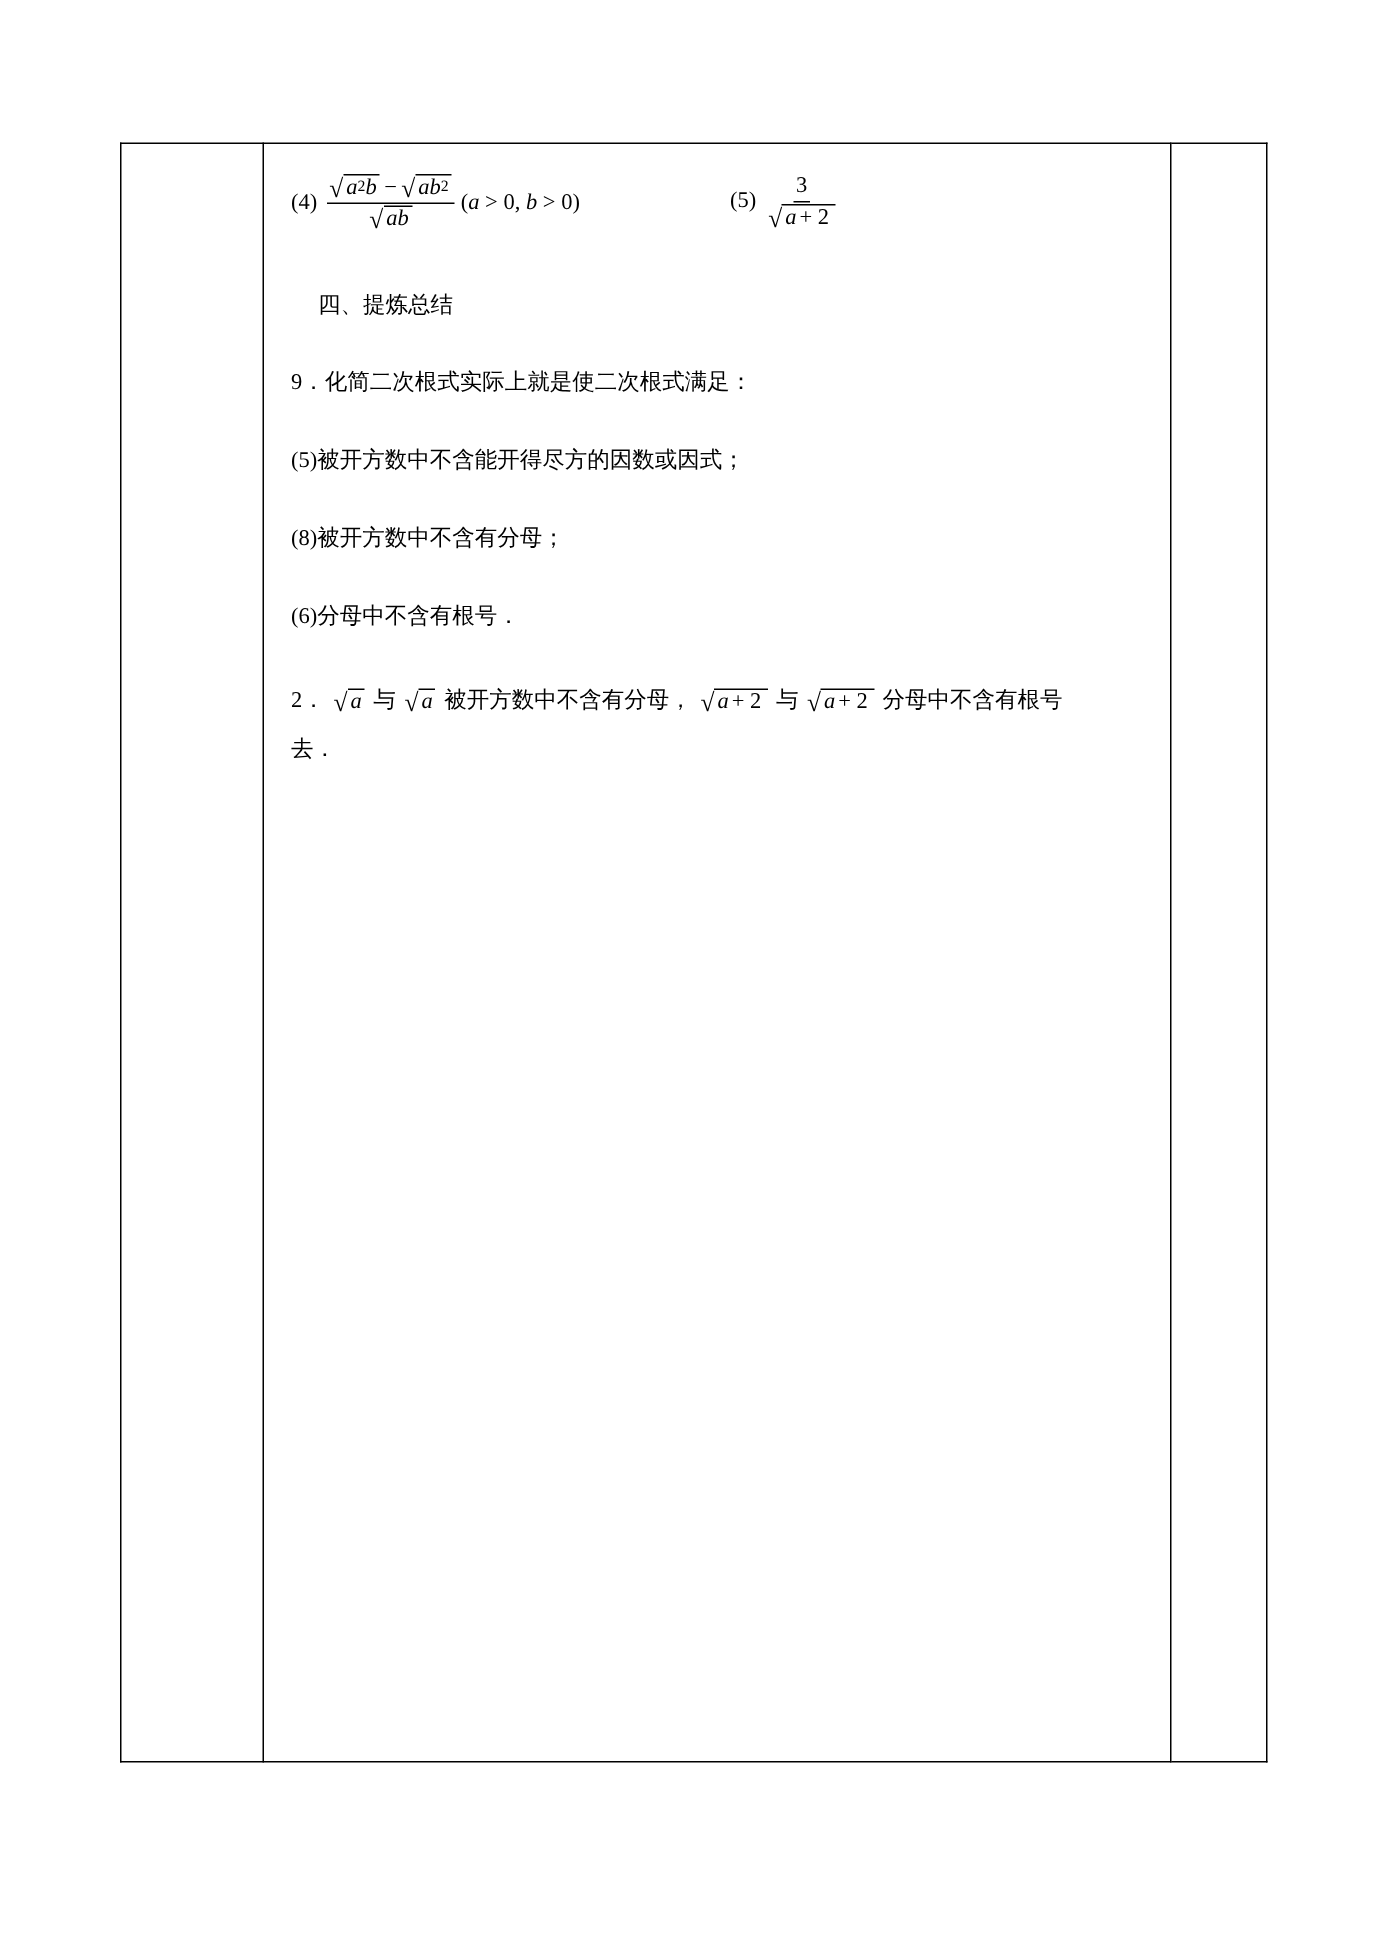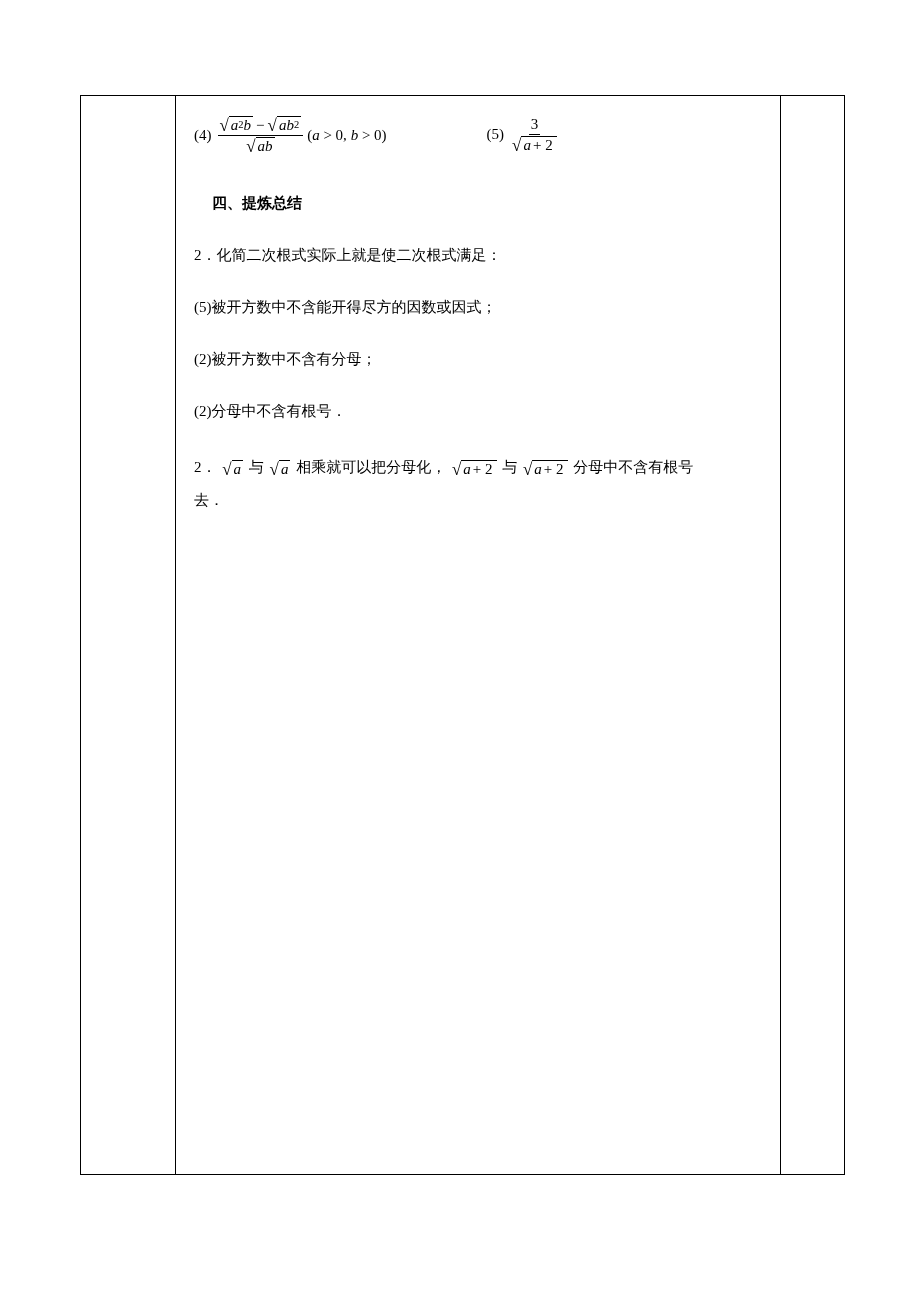--- a/index.html
+++ b/index.html
@@ -99,21 +99,21 @@
       font-size: 0.7em;
       vertical-align: super;
       line-height: 0;
       font-style: normal;
     }
     .condition {
       margin-left: 4px;
       font-family: "Times New Roman", serif;
     }
     .heading {
-      font-weight: bold;
+      font-weight: normal;
       margin: 0 0 30px 18px;
     }
     .para {
       margin-bottom: 28px;
       line-height: 1.6;
     }
     .para-inline {
       line-height: 2.2;
     }
     .inline-sqrt {
@@ -186,41 +186,41 @@
                 </span>
               </span>
             </span>
           </span>
         </div>
 
       </div>
 
       <div class="heading">四、提炼总结</div>
 
-      <div class="para">2．化简二次根式实际上就是使二次根式满足：</div>
+      <div class="para">9．化简二次根式实际上就是使二次根式满足：</div>
       <div class="para">(5)被开方数中不含能开得尽方的因数或因式；</div>
-      <div class="para">(2)被开方数中不含有分母；</div>
-      <div class="para">(2)分母中不含有根号．</div>
+      <div class="para">(8)被开方数中不含有分母；</div>
+      <div class="para">(6)分母中不含有根号．</div>
 
       <div class="para para-inline">
         <span>2．</span>
         <span class="sqrt inline-sqrt">
           <span class="sqrt-sign">√</span>
           <span class="sqrt-body">
                 <span class="mi">a</span>
               </span>
         </span>
         <span> 与</span>
         <span class="sqrt inline-sqrt">
           <span class="sqrt-sign">√</span>
           <span class="sqrt-body">
                 <span class="mi">a</span>
               </span>
         </span>
-        <span> 相乘就可以把分母化，</span>
+        <span> 被开方数中不含有分母，</span>
         <span class="sqrt inline-sqrt">
           <span class="sqrt-sign">√</span>
           <span class="sqrt-body">
                 <span class="mi">a</span>
                 <span class="plus" style="font-family:'Times New Roman',serif;">+ 2</span>
               </span>
         </span>
         <span> 与</span>
         <span class="sqrt inline-sqrt">
           <span class="sqrt-sign">√</span>

